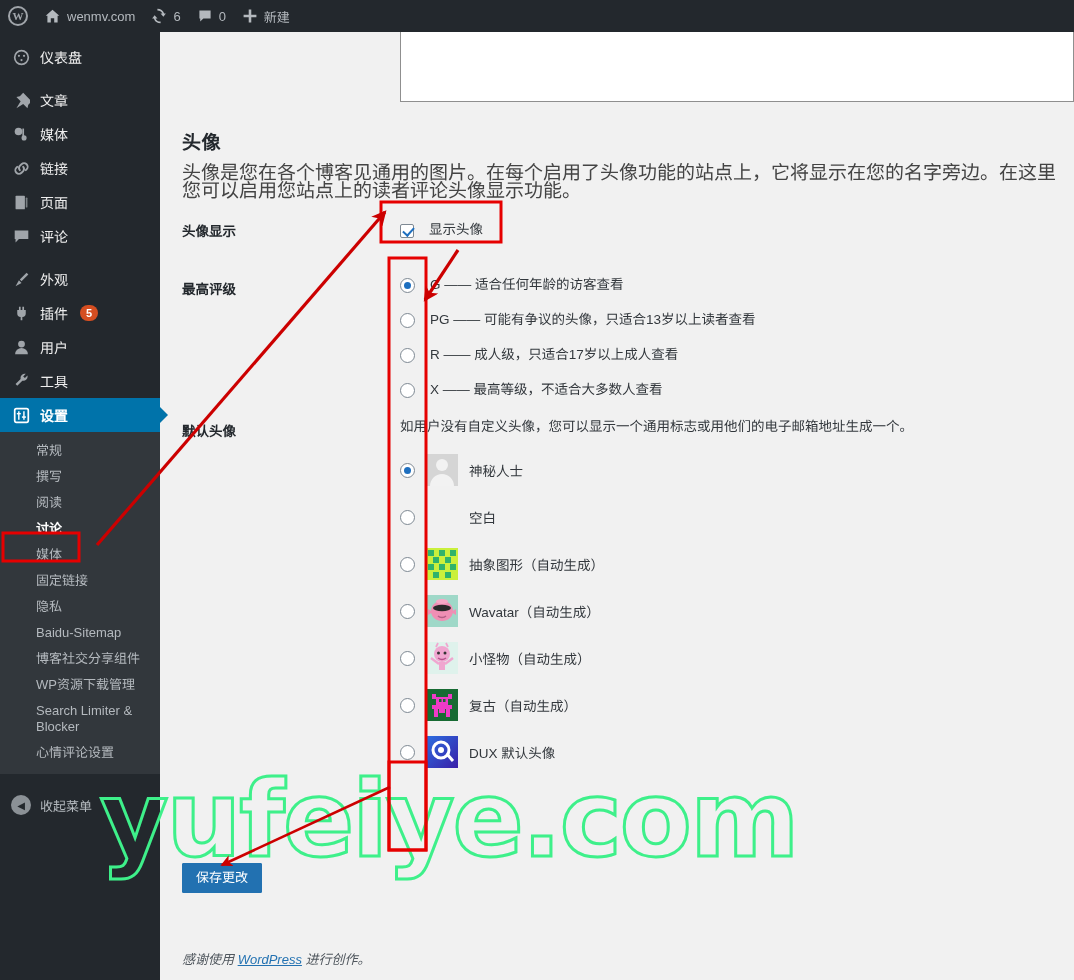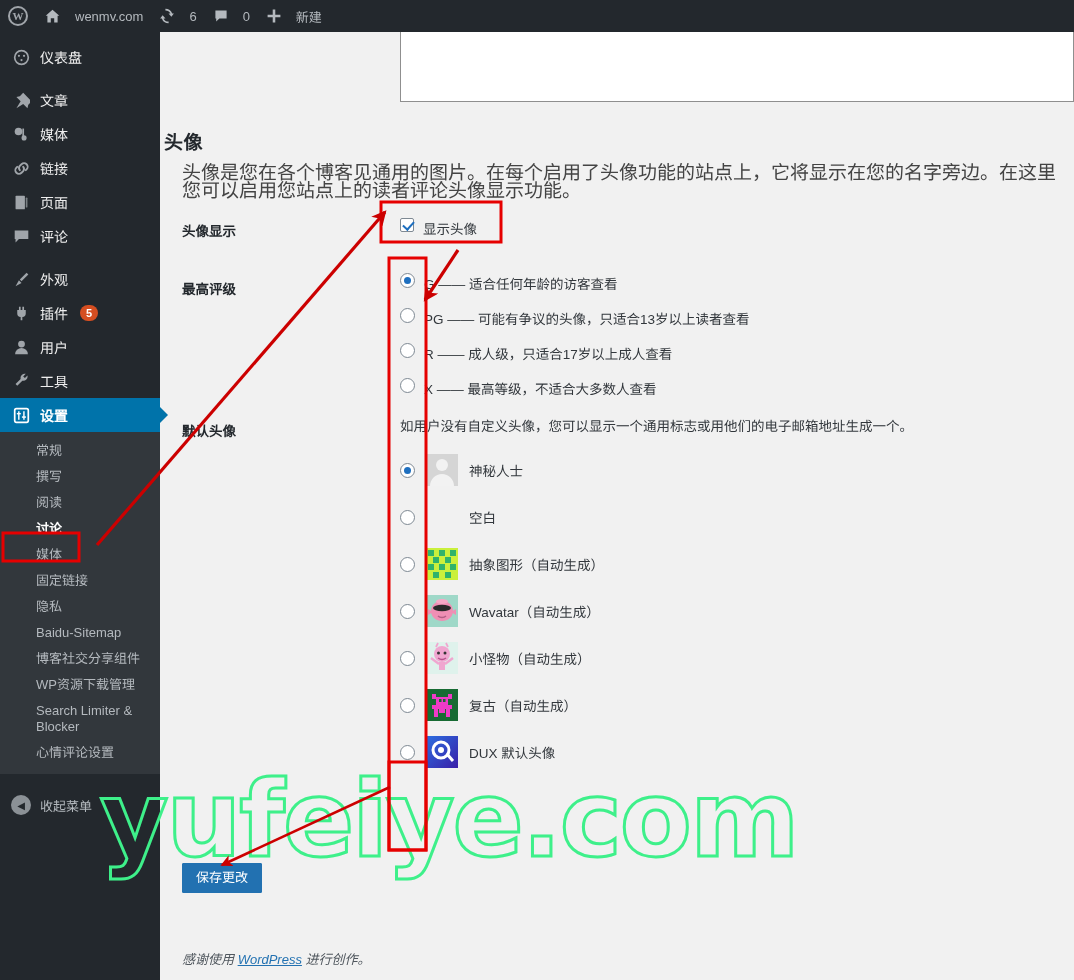--- a/index.html
+++ b/index.html
@@ -10,21 +10,21 @@
     overflow: hidden;
   }
   #root { position: relative; width: 1074px; height: 980px; }
 
   
   #adminbar {
     position: absolute; top: 0; left: 0; width: 1074px; height: 32px;
     background: #23282d; color: #b4b9be; display: flex; align-items: center;
     font-size: 13px; z-index: 40;
   }
-  .ab-item { display: flex; align-items: center; height: 32px; padding: 0 8px; gap: 14px; color: #b4b9be; }
+  .ab-item { display: flex; align-items: center; height: 32px; padding: 0 8px; gap: 6px; color: #b4b9be; }
   .ab-item .glyph { display: inline-flex; align-items: center; justify-content: center; }
   .wp-logo-icon { width: 20px; height: 20px; border-radius: 50%; border: 2px solid #a0a5aa;
      position: relative; display:inline-block; }
   .wp-logo-icon::before { content:"W"; position:absolute; inset:0; display:flex;
      align-items:center; justify-content:center; font-size:11px; font-weight:bold; color:#a0a5aa;
      font-family:"Liberation Serif", serif; }
   .home-icon svg, .refresh-icon svg, .comment-icon svg, .plus-icon svg { display:block; }
   .ab-count { color: #b4b9be; font-size: 13px; }
 
   
@@ -60,21 +60,21 @@
   .collapse-ico { width:20px; height:20px; border-radius:50%; background:#8b9196;
      color:#23282d; display:flex; align-items:center; justify-content:center; font-size:10px; }
 
   
   #main { position:absolute; top:32px; left:160px; width:914px; height:948px; background:#f1f1f1; }
   #topbox {
     position:absolute; left:240px; top:0px; width:674px; height:70px;
     background:#fff; border:1px solid #8f8f8f; border-top:none;
   }
   h2.sect-title {
-    position:absolute; left:4px; top:95px; font-size:19px; font-weight:700; color:#23282d;
+    position:absolute; left:22px; top:95px; font-size:19px; font-weight:700; color:#23282d;
     letter-spacing:0.5px;
   }
   p.sect-desc {
     position:absolute; left:22px; top:132px; width:890px; font-size:19px; color:#444; line-height:18px;
   }
 
   .frow { position:absolute; left:22px; }
   .flabel { font-size:13.5px; font-weight:700; color:#23282d; }
   .fbody  { position:absolute; font-size:13.5px; color:#32373c; }
 
@@ -90,21 +90,21 @@
   
   .rb {
     width:15px; height:15px; border:1px solid #7e8993; background:#fff; border-radius:50%;
     display:inline-block; position:relative; vertical-align:-3px;
   }
   .rb.checked { border-color:#7e8993; }
   .rb.checked::after {
     content:""; position:absolute; left:3px; top:3px; width:7px; height:7px;
     background:#1e6fbf; border-radius:50%;
   }
-  .optline { display:flex; align-items:flex-start; gap:9px; margin-bottom:15px; font-size:13.5px; color:#32373c; }
+  .optline { display:flex; align-items:flex-end; gap:15px; margin-bottom:15px; font-size:13.5px; color:#32373c; }
 
   .avline { display:flex; align-items:center; gap:11px; margin-bottom:15px; font-size:13.5px; color:#32373c; }
   .av { width:32px; height:32px; flex:none; display:block; }
 
   .btn-primary {
     display:inline-block; background:#2271b1; color:#fff; font-size:13px;
     padding:6px 13px 7px; border:1px solid #2271b1; border-radius:1px; line-height:15px;
   }
 
   .footer-note {

